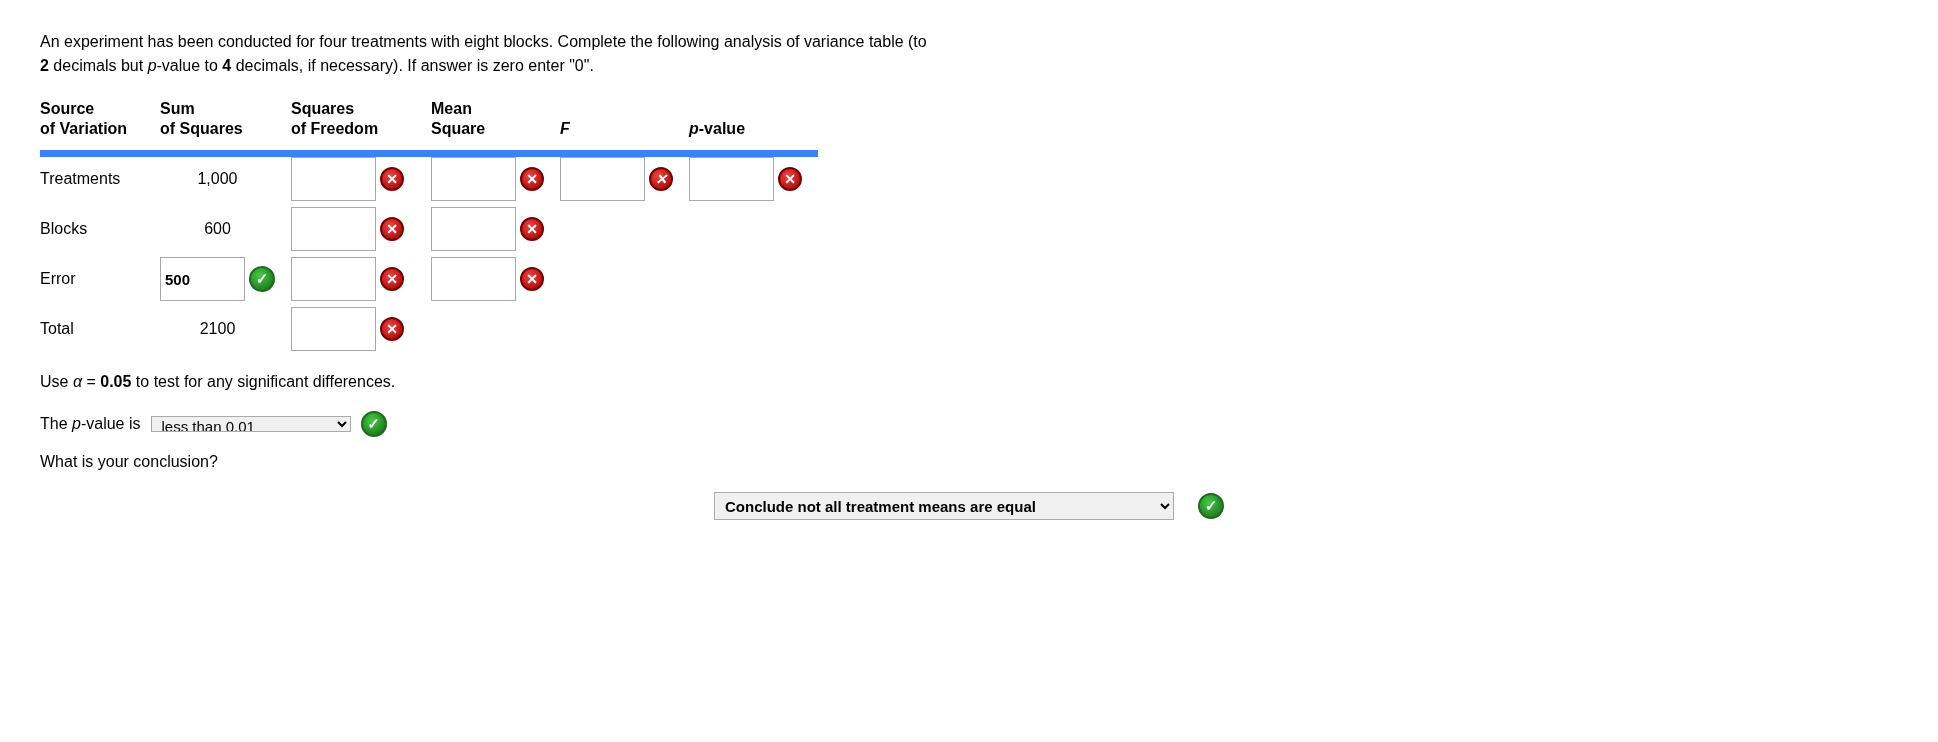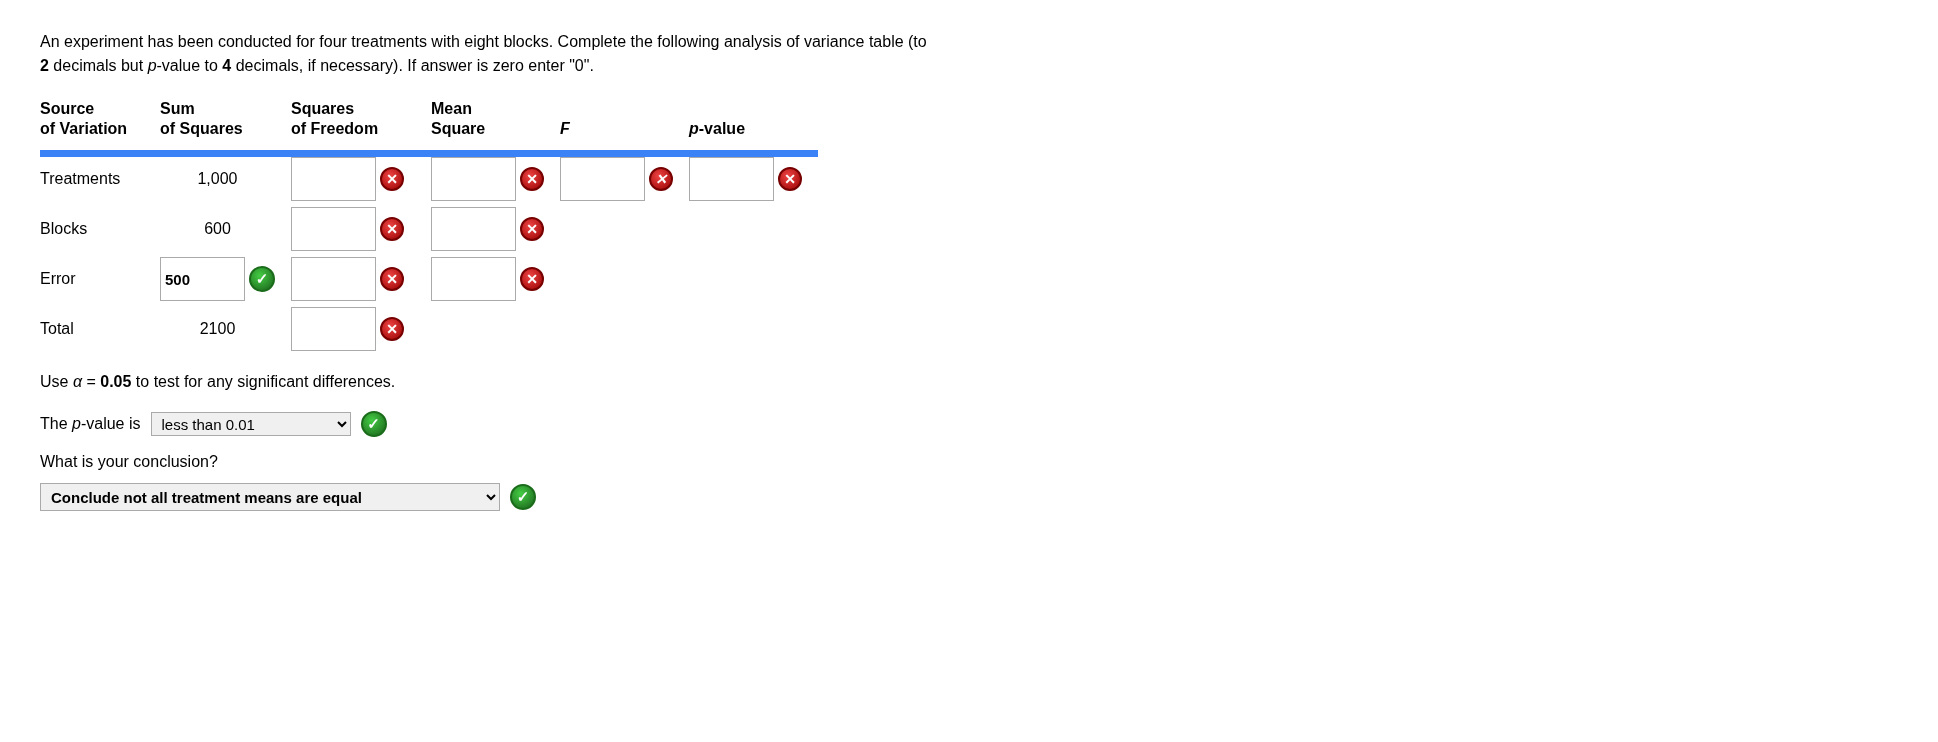--- a/index.html
+++ b/index.html
@@ -126,34 +126,35 @@
     .pvalue-line {
       display: flex;
       align-items: center;
       gap: 10px;
       margin-bottom: 16px;
       font-size: 16px;
     }
 
     .pvalue-select {
       appearance: auto;
-      height: 24px;
+      height: 16px;
       font-size: 15px;
       border: 1px solid #aaa;
       background: #f0f0f0;
       padding: 0 6px;
       min-width: 200px;
       cursor: pointer;
     }
 
     .conclusion-line {
       display: flex;
       align-items: center;
-      gap: 10px;
-      margin-top: 12px;
+      gap: 24px;
+      margin-top: 21px;
+      justify-content: center;
     }
 
     .conclusion-select {
       appearance: auto;
       height: 28px;
       font-size: 15px;
       font-weight: bold;
       border: 1px solid #aaa;
       background: #f0f0f0;
       padding: 0 6px;

